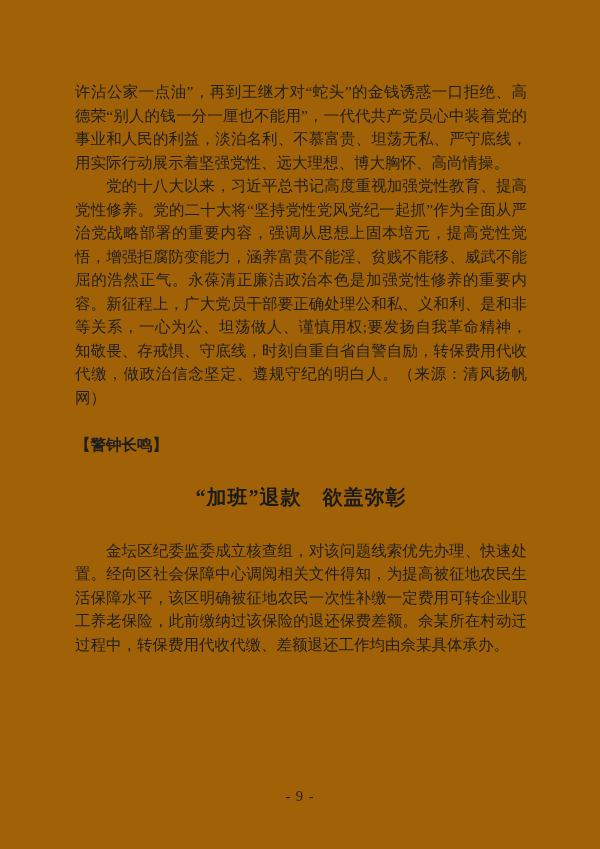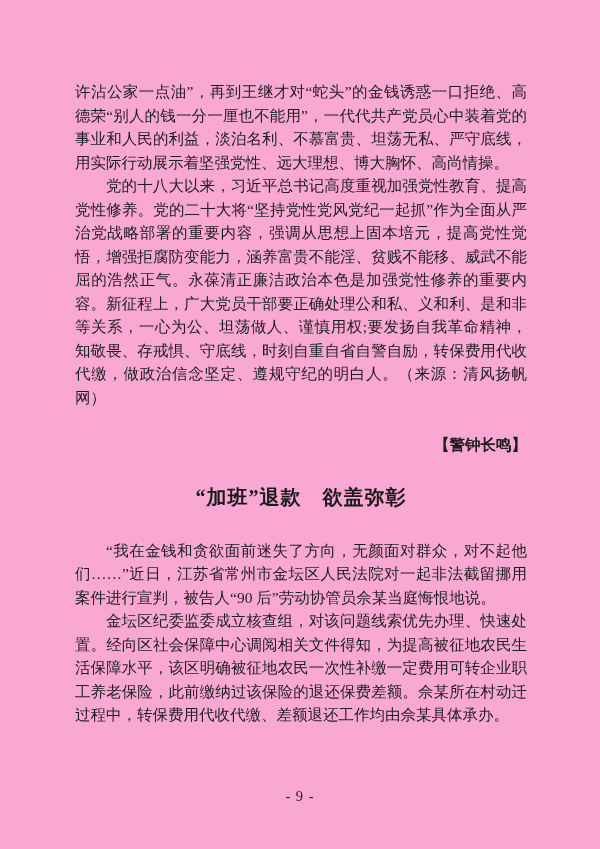--- a/index.html
+++ b/index.html
@@ -3,41 +3,41 @@
 <meta charset="utf-8">
 <style>
   * { margin: 0; padding: 0; box-sizing: border-box; }
   html, body { background: #e8e8e8; }
   body { font-family: "Liberation Serif", "DejaVu Serif", serif; }
   .page {
     position: relative;
     width: 600px;
     height: 849px;
     margin: 0 auto;
-    background: #f9a8d4;
+    background: #a16207;
     overflow: hidden;
   }
   .content {
     position: absolute;
     top: 80px;
     left: 75px;
     width: 452px;
     color: #1e1e1e;
   }
   .para {
     font-size: 15.5px;
     line-height: 23.5px;
     text-align: justify;
     color: #1e1e1e;
   }
   .indent { text-indent: 2em; }
   .section-header {
     font-weight: bold;
     margin-top: 24px;
-    text-align: right;
+    text-align: left;
   }
   .article-title {
     font-weight: bold;
     font-size: 20px;
     line-height: 28px;
     text-align: center;
     margin-top: 26px;
     margin-bottom: 28px;
     letter-spacing: 1px;
     color: #1a1a1a;
@@ -55,17 +55,16 @@
 </style>
 </head>
 <body>
 
 <div class="page">
   <div class="content">
     <p class="para">许沾公家一点油”，再到王继才对“蛇头”的金钱诱惑一口拒绝、高德荣“别人的钱一分一厘也不能用”，一代代共产党员心中装着党的事业和人民的利益，淡泊名利、不慕富贵、坦荡无私、严守底线，用实际行动展示着坚强党性、远大理想、博大胸怀、高尚情操。</p>
     <p class="para indent">党的十八大以来，习近平总书记高度重视加强党性教育、提高党性修养。党的二十大将“坚持党性党风党纪一起抓”作为全面从严治党战略部署的重要内容，强调从思想上固本培元，提高党性觉悟，增强拒腐防变能力，涵养富贵不能淫、贫贱不能移、威武不能屈的浩然正气。永葆清正廉洁政治本色是加强党性修养的重要内容。新征程上，广大党员干部要正确处理公和私、义和利、是和非等关系，一心为公、坦荡做人、谨慎用权;要发扬自我革命精神，知敬畏、存戒惧、守底线，时刻自重自省自警自励，转保费用代收代缴，做政治信念坚定、遵规守纪的明白人。（来源：清风扬帆网）</p>
     <p class="para section-header">【警钟长鸣】</p>
     <h1 class="article-title">“加班”退款　欲盖弥彰</h1>
-    <p class="para indent">“我在金钱和贪欲面前迷失了方向，无颜面对群众，对不起他们……”近日，江苏省常州市金坛区人民法院对一起非法截留挪用案件进行宣判，被告人“90 后”劳动协管员佘某当庭悔恨地说。</p>
     <p class="para indent">金坛区纪委监委成立核查组，对该问题线索优先办理、快速处置。经向区社会保障中心调阅相关文件得知，为提高被征地农民生活保障水平，该区明确被征地农民一次性补缴一定费用可转企业职工养老保险，此前缴纳过该保险的退还保费差额。佘某所在村动迁过程中，转保费用代收代缴、差额退还工作均由佘某具体承办。</p>
   </div>
   <div class="page-number">- 9 -</div>
 </div>
 
 </body></html>

